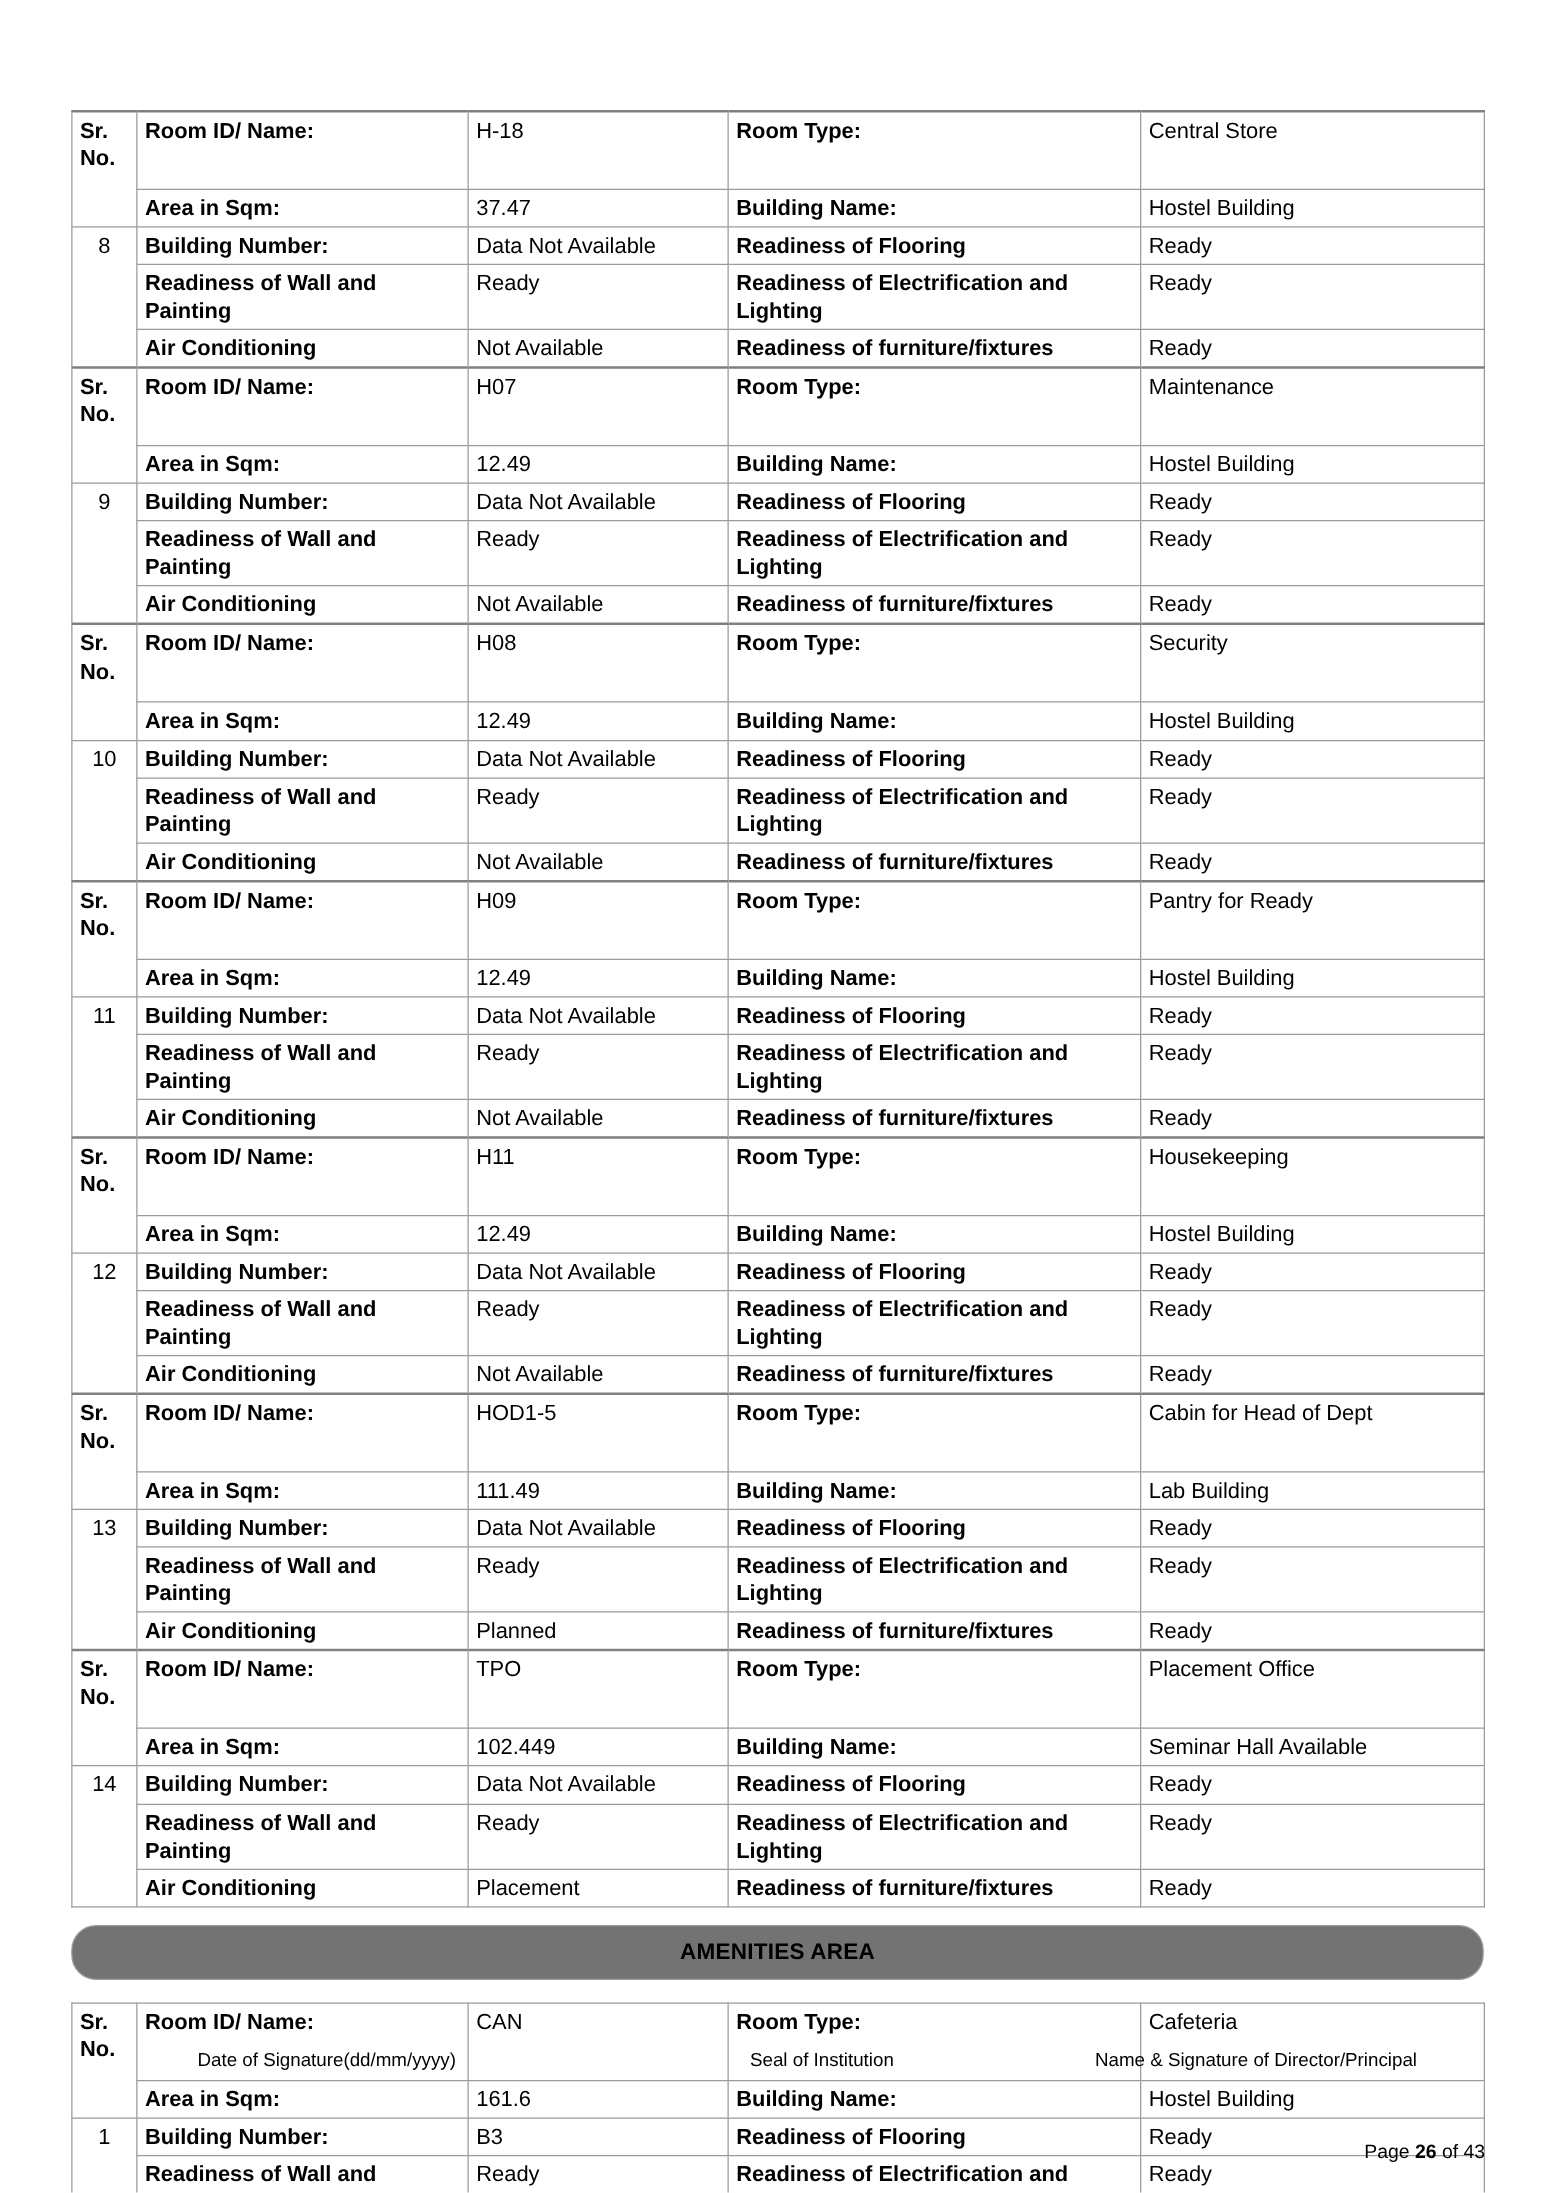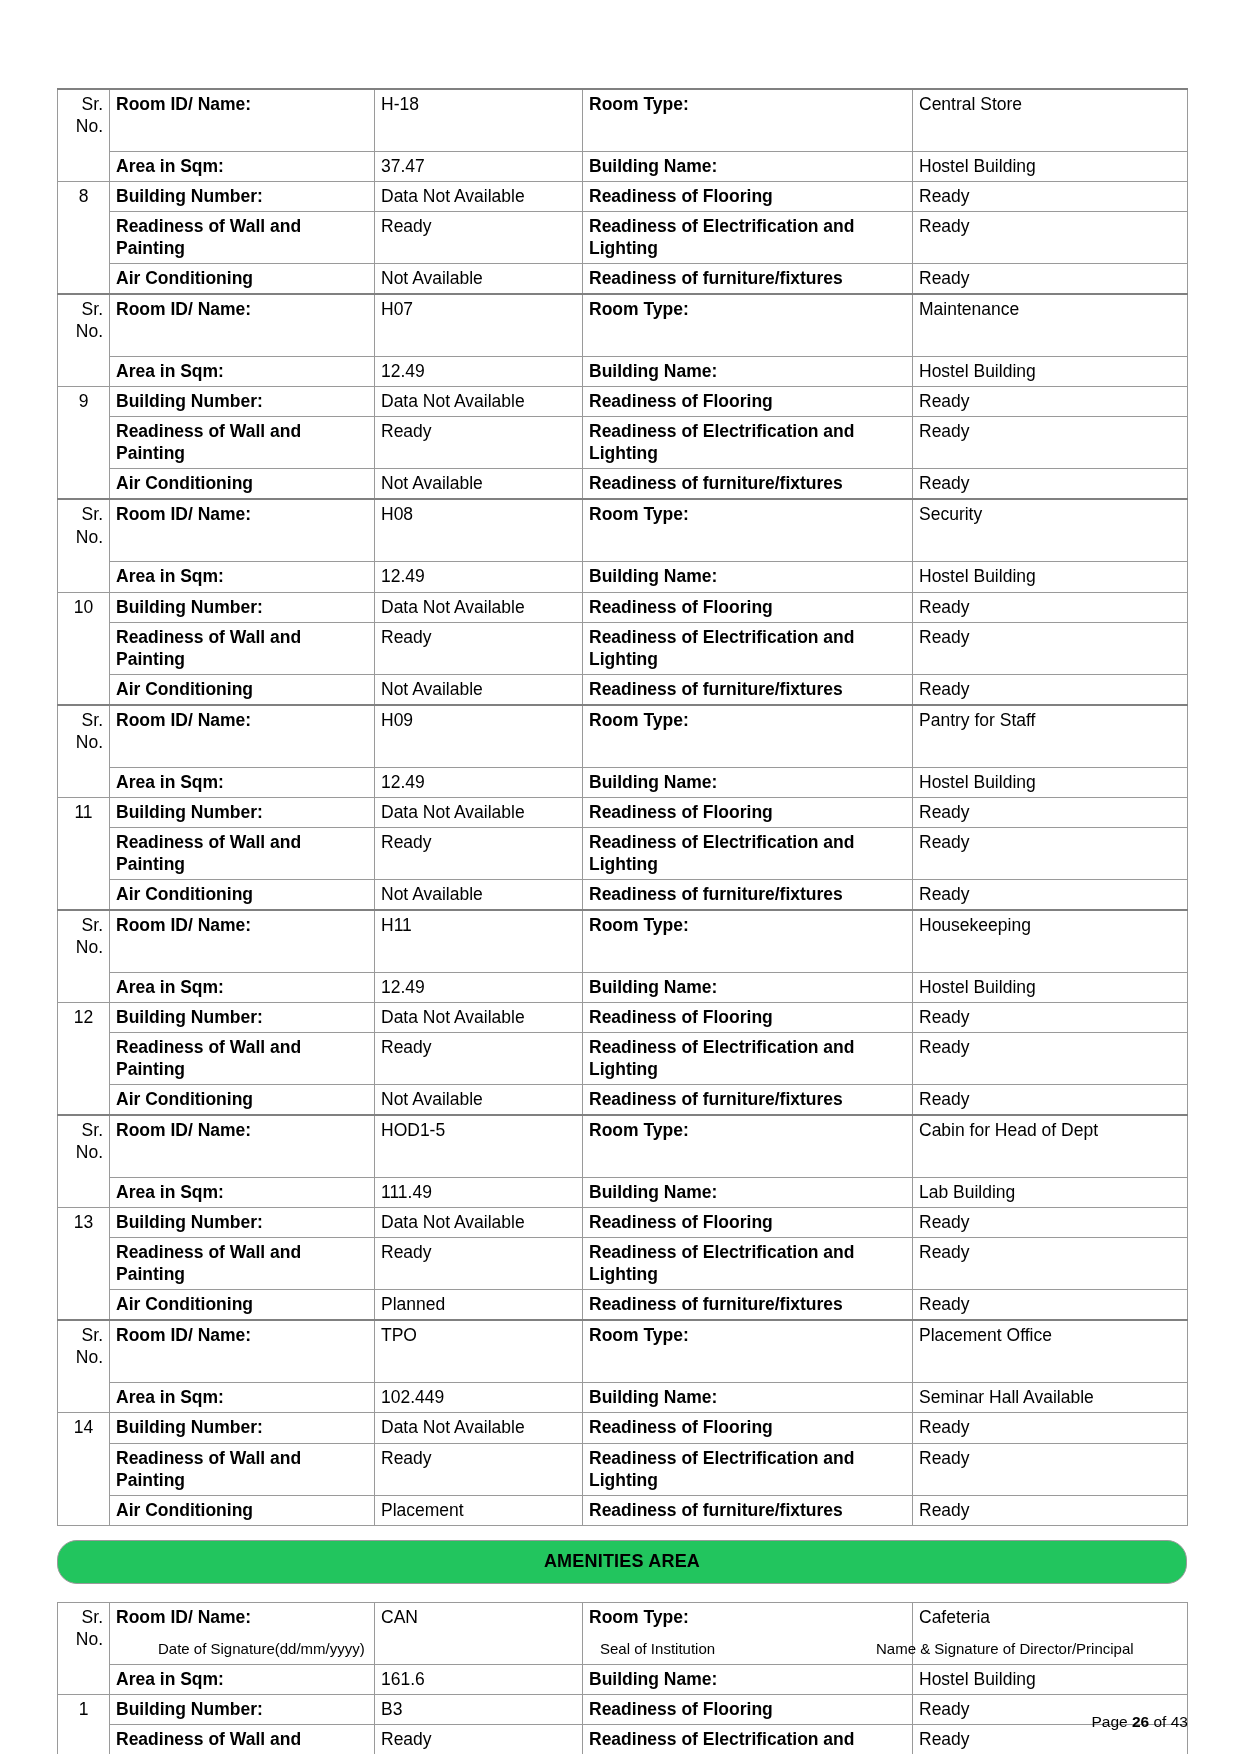--- a/index.html
+++ b/index.html
@@ -38,22 +38,22 @@
   table.grid td {
     border: 1px solid #9a9a9a;
     padding: 3px 6px 4px 6px;
     vertical-align: top;
     font-size: 17.5px;
     line-height: 1.26;
   }
   td.lbl { font-weight: bold; }
   td.val { font-weight: normal; }
   td.srno {
-    text-align: right;
-    font-weight: normal;
+    text-align: left;
+    font-weight: bold;
     vertical-align: top;
     padding-top: 3px;
   }
   td.srnum {
     text-align: center;
     font-weight: normal;
   }
   .c-sr   { width: 52px; }
   .c-l1   { width: 265px; }
   .c-v1   { width: 208px; }
@@ -231,21 +231,21 @@
         </tr>
 
         <tr class="block-top">
           <td class="srno" rowspan="2">
             <span>Sr.</span><br>
             <span>No.</span>
           </td>
           <td class="lbl tall">Room ID/ Name:</td>
           <td class="val tall">H09</td>
           <td class="lbl tall">Room Type:</td>
-          <td class="val tall">Pantry for Staff</td>
+          <td class="val tall">Pantry for Ready</td>
         </tr>
         <tr>
           <td class="lbl">Area in Sqm:</td>
           <td class="val">12.49</td>
           <td class="lbl">Building Name:</td>
           <td class="val">Hostel Building</td>
         </tr>
         <tr>
           <td class="srnum" rowspan="3">11</td>
           <td class="lbl">Building Number:</td>
@@ -370,21 +370,21 @@
         <tr>
           <td class="lbl">Air Conditioning</td>
           <td class="val">Placement</td>
           <td class="lbl">Readiness of furniture/fixtures</td>
           <td class="val">Ready</td>
         </tr>
 
       </tbody>
     </table>
 
-    <div class="section-band" style="background: #22c55e; border-radius: 20px;">AMENITIES AREA</div>
+    <div class="section-band" style="background: #737373; border-radius: 20px;">AMENITIES AREA</div>
 
     <table class="grid">
       <colgroup>
         <col class="c-sr">
           <col class="c-l1">
           <col class="c-v1">
           <col class="c-l2">
           <col class="c-v2">
       </colgroup>
       <tbody>

